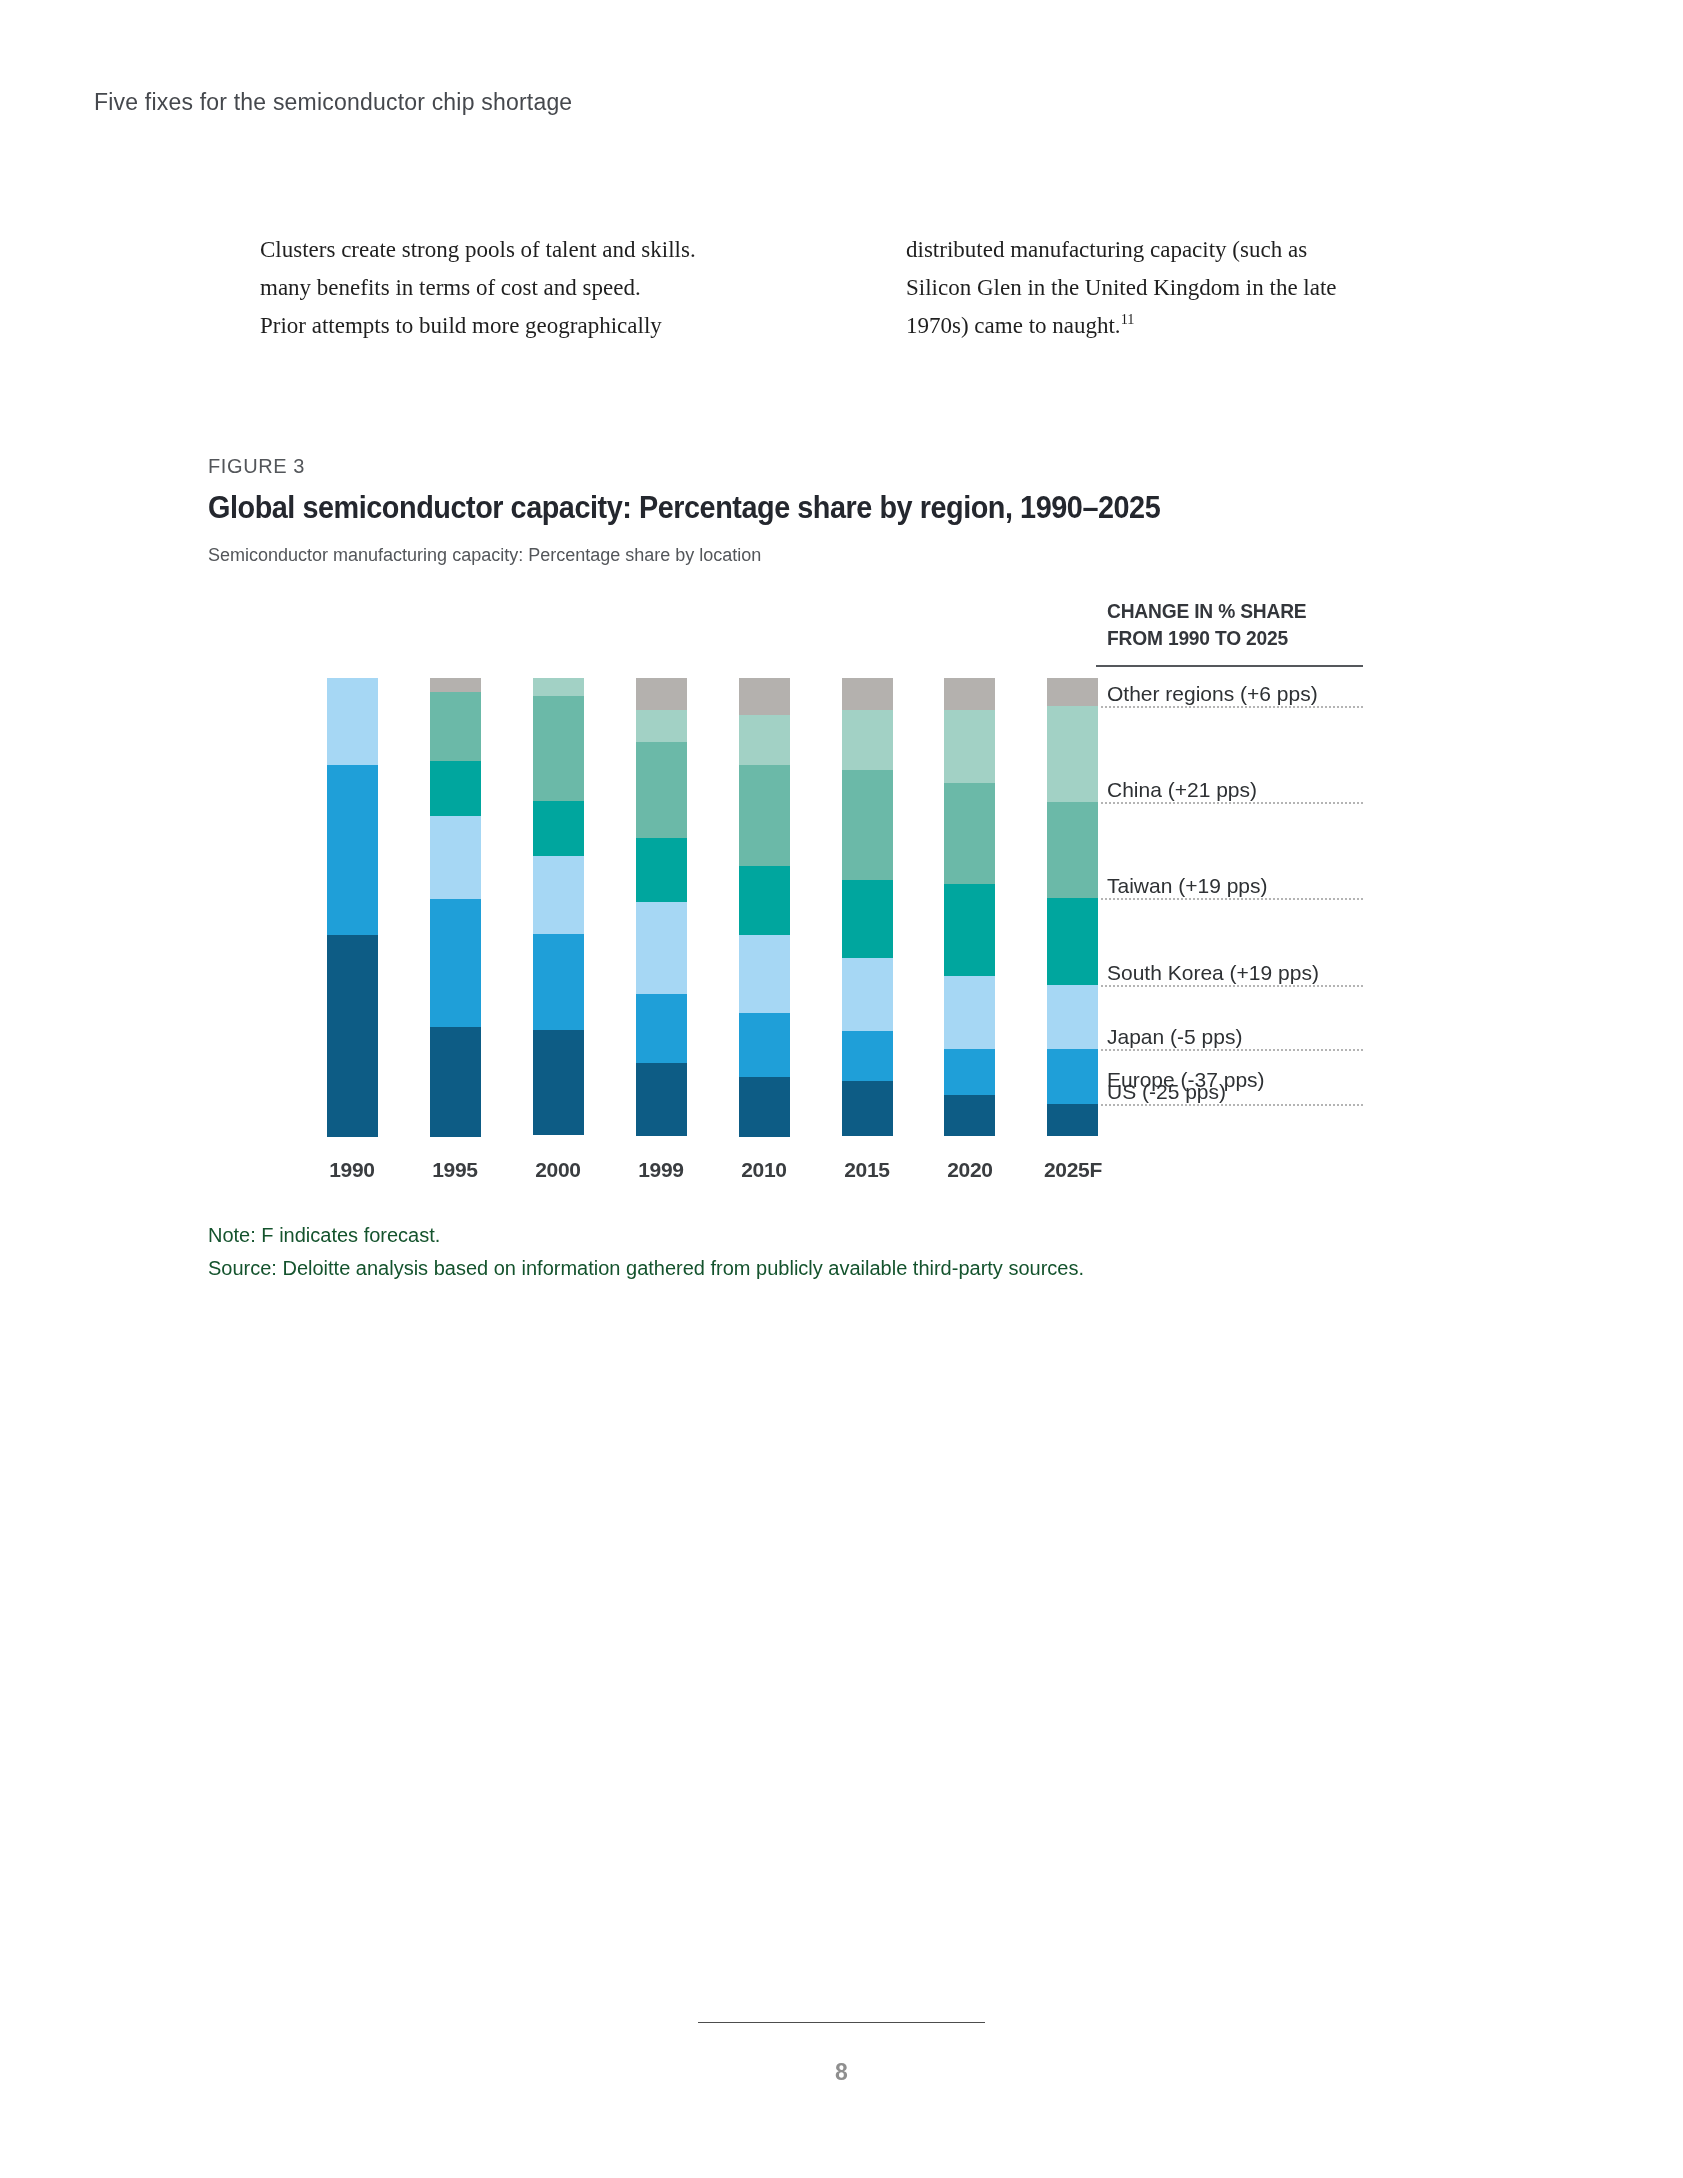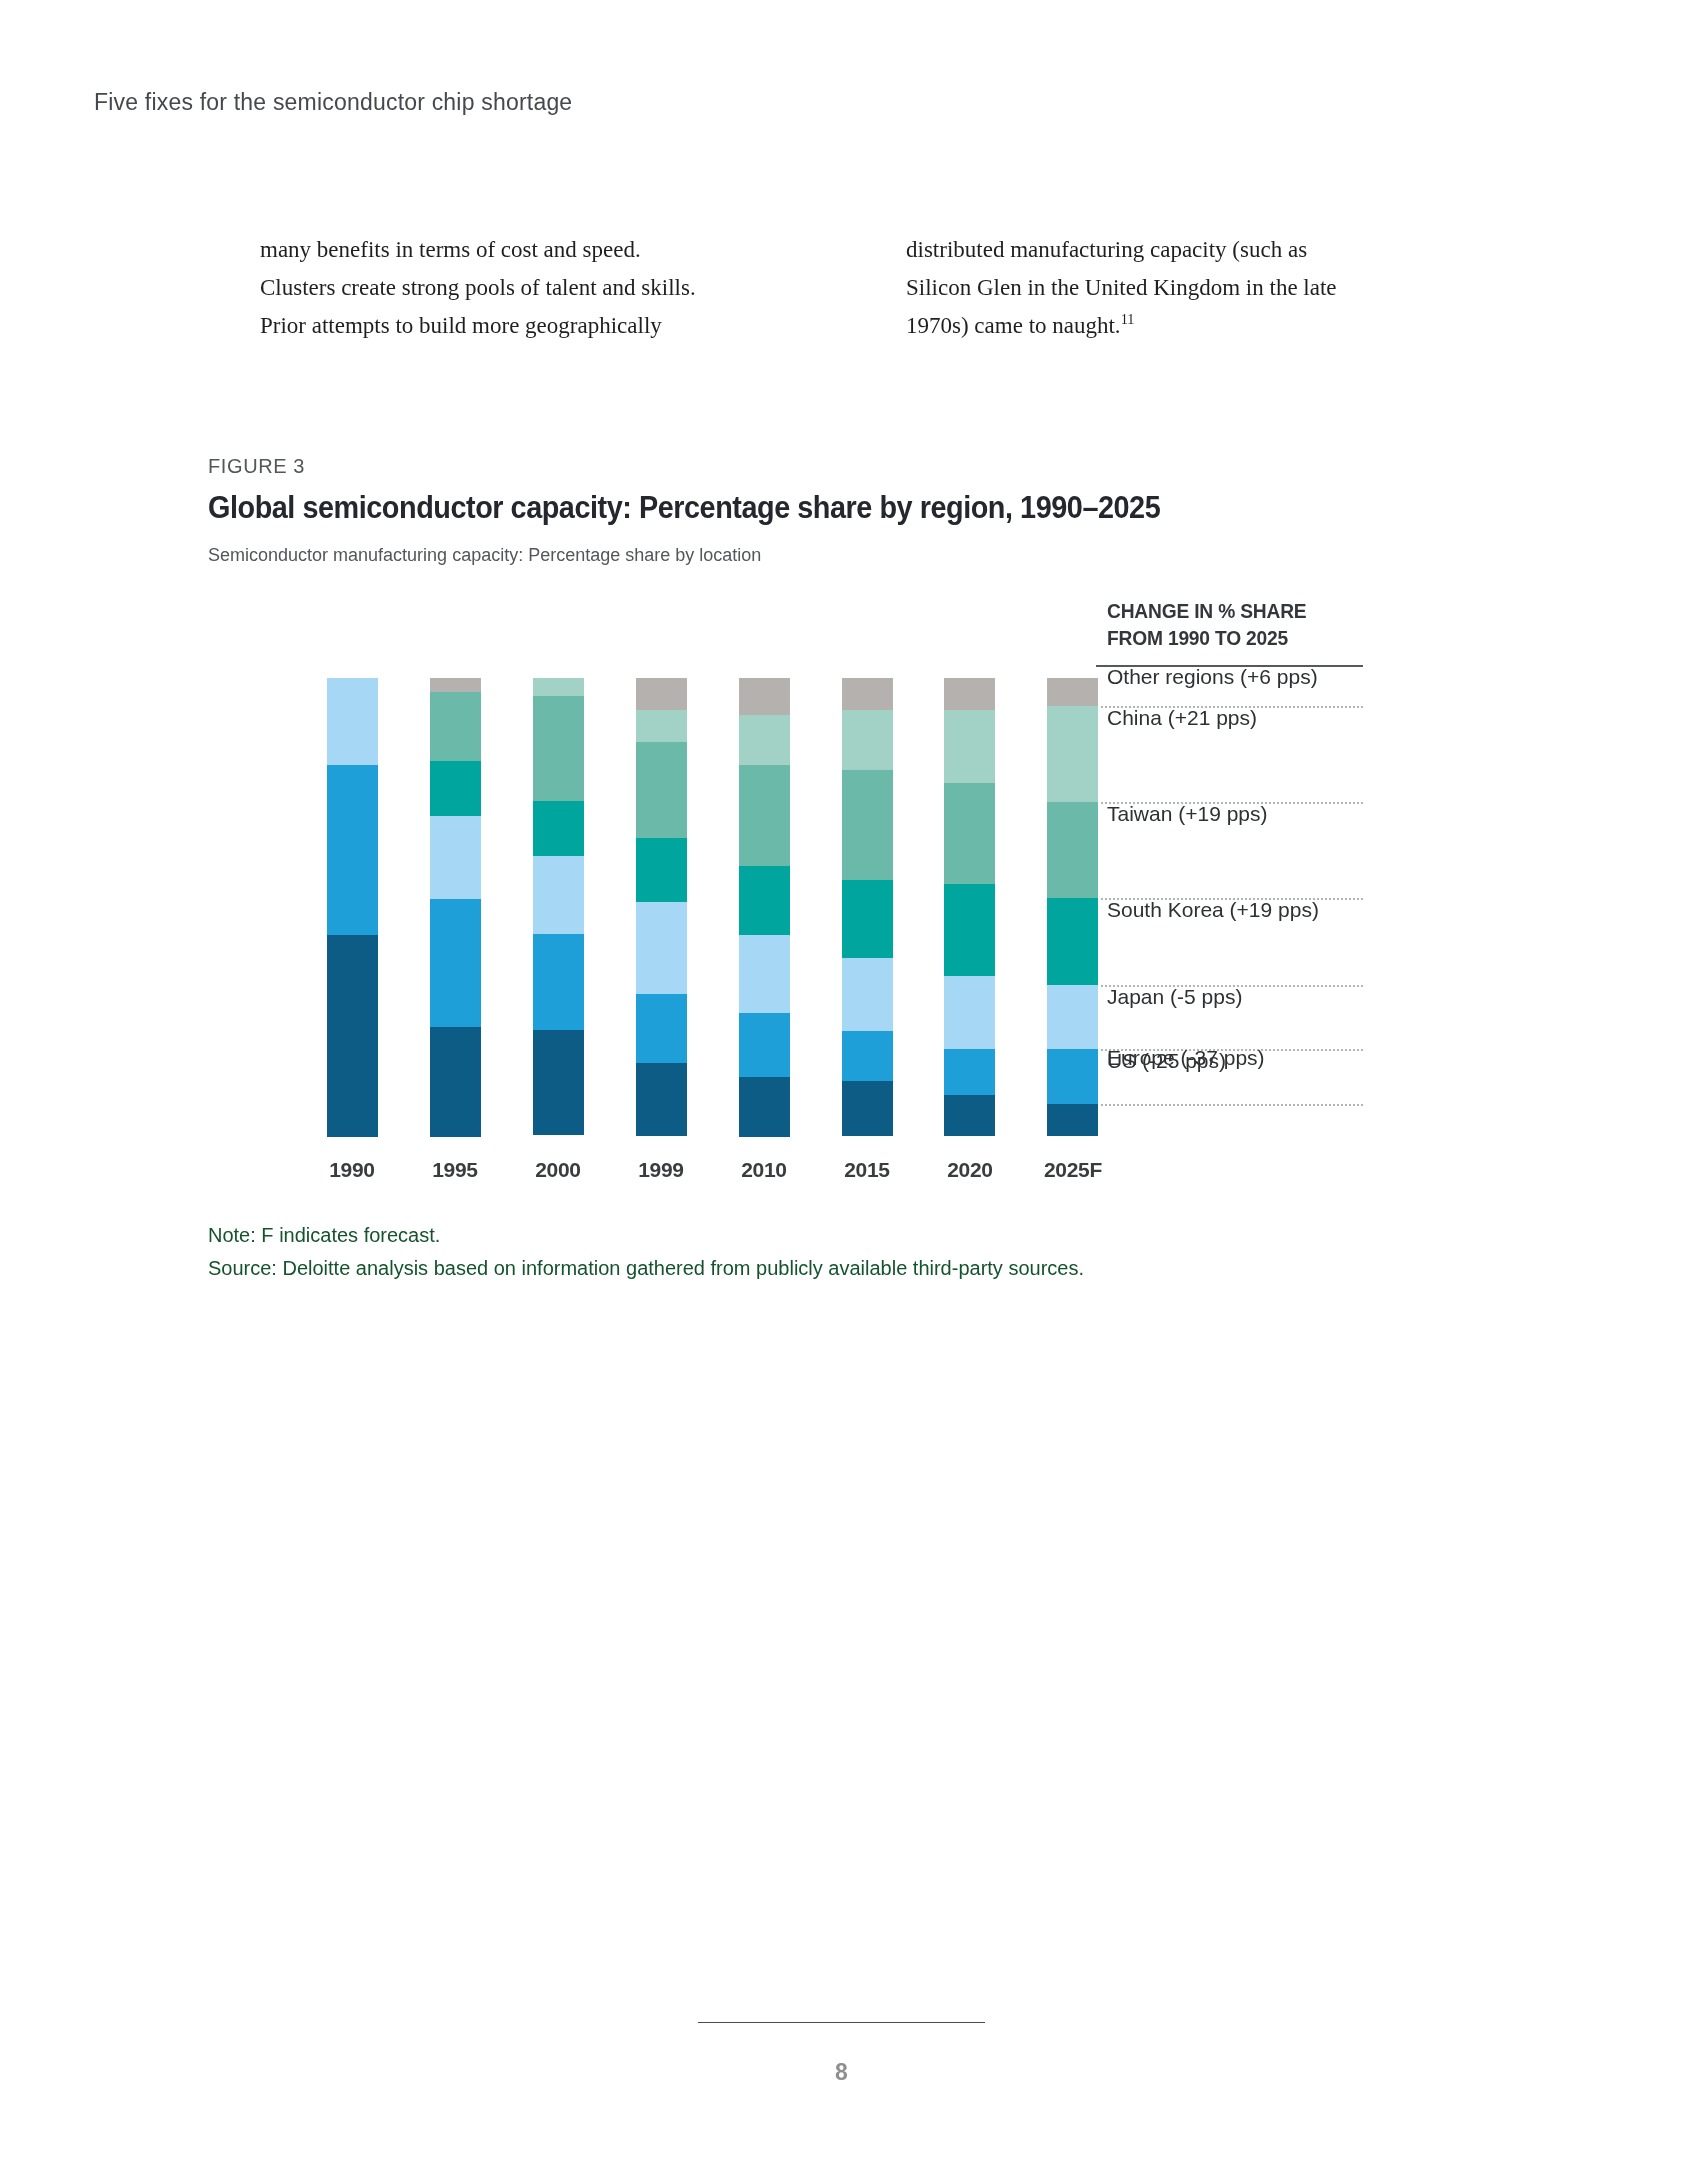--- a/index.html
+++ b/index.html
@@ -9,41 +9,41 @@
   .running-header{left:94px;top:89px;font-size:23px;color:#45484d;letter-spacing:0.2px;}
   .body-col{font-family:"Liberation Serif",serif;font-size:23px;line-height:38px;color:#1f1f1f;white-space:nowrap;}
   .body-col sup{font-size:0.62em;line-height:0;}
   .figure-label{left:208px;top:455px;font-size:20px;color:#53565a;letter-spacing:0.6px;}
   .figure-title{left:208px;top:489px;font-size:32px;font-weight:bold;color:#24272e;
                 letter-spacing:-0.5px;transform:scaleX(0.90);transform-origin:left;white-space:nowrap;}
   .figure-subtitle{left:208px;top:545px;font-size:18px;color:#53565a;white-space:nowrap;}
   .legend-header{left:1107px;top:598px;font-size:20px;font-weight:bold;color:#33363b;
                  line-height:27px;letter-spacing:-0.2px;white-space:nowrap;transform:scaleX(0.96);transform-origin:left;}
   .legend-topline{left:1096px;top:665px;width:267px;height:0;border-top:2px solid #55585c;}
-  .legend-row{left:1096px;width:267px;display:flex;align-items:flex-start;}
+  .legend-row{left:1096px;width:267px;display:flex;align-items:flex-end;}
   .legend-row.dotted{border-bottom:2px dotted #b4b4b4;}
   .legend-label{padding-left:11px;font-size:21px;color:#2e3134;white-space:nowrap;}
   .bar{position:absolute;width:51px;}
   .bar .seg{width:100%;}
   .year-label{position:absolute;top:1158px;width:119px;text-align:center;font-size:21px;
               font-weight:bold;color:#3a3d40;letter-spacing:-0.3px;transform:translateX(-50%);}
   .note-line{left:208px;font-size:20px;color:#14532d;white-space:nowrap;}
   .bottom-rule{left:698px;top:2022px;width:287px;height:0;border-top:1.5px solid #4d4d4d;}
   .page-number{left:0;top:2059px;width:1683px;text-align:center;font-size:23px;font-weight:bold;color:#8f8f8f;}
 </style>
 </head>
 <body>
 
 <div id="page">
 
   <div class="abs running-header">Five fixes for the semiconductor chip shortage</div>
 
   <div class="abs body-col" style="left:260px;top:231px;">
+      <div>Clusters create strong pools of talent and skills.</div>
       <div>many benefits in terms of cost and speed.</div>
-      <div>Clusters create strong pools of talent and skills.</div>
       <div>Prior attempts to build more geographically</div>
     </div>
   <div class="abs body-col" style="left:906px;top:231px;">
       <div>distributed manufacturing capacity (such as</div>
       <div>Silicon Glen in the United Kingdom in the late</div>
       <div>1970s) came to naught.<sup>11</sup></div>
     </div>
 
   <div class="abs figure-label">FIGURE 3</div>
   <div class="abs figure-title">Global semiconductor capacity: Percentage share by region, 1990–2025</div>

